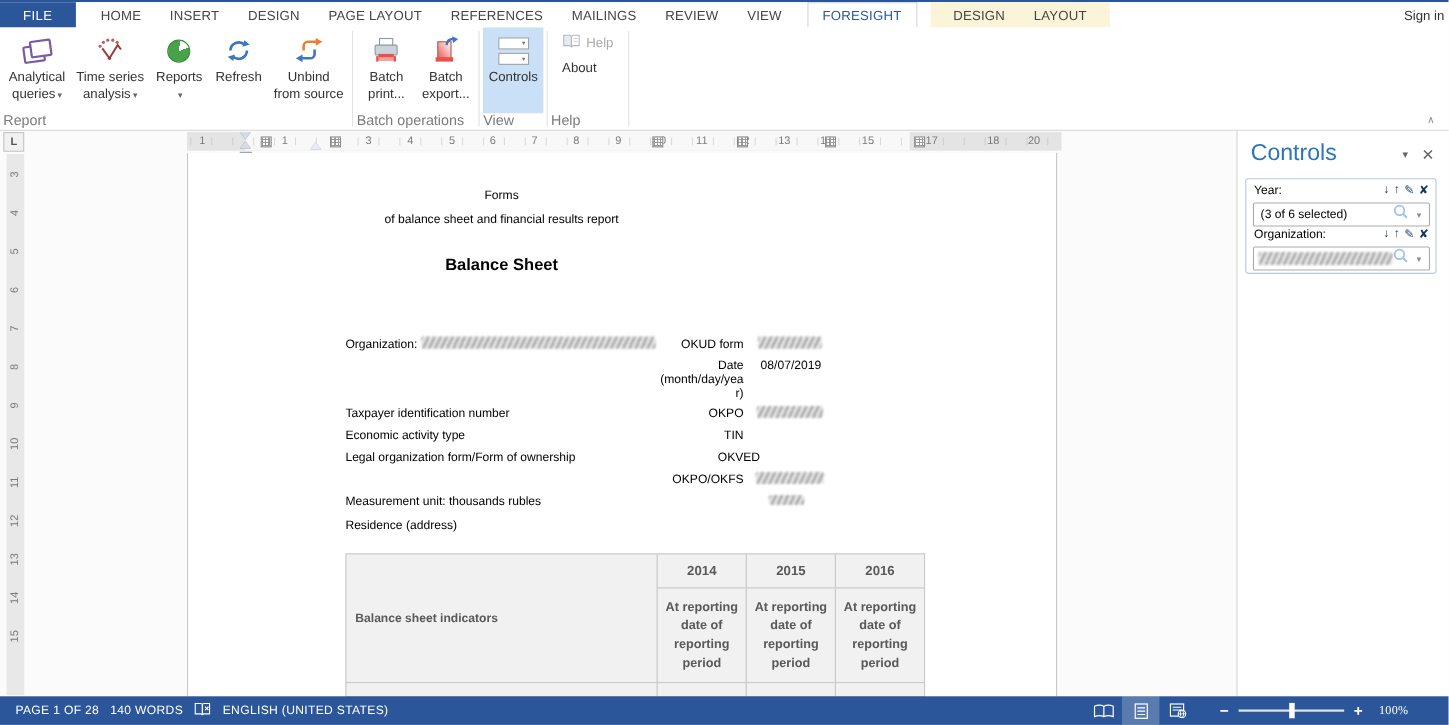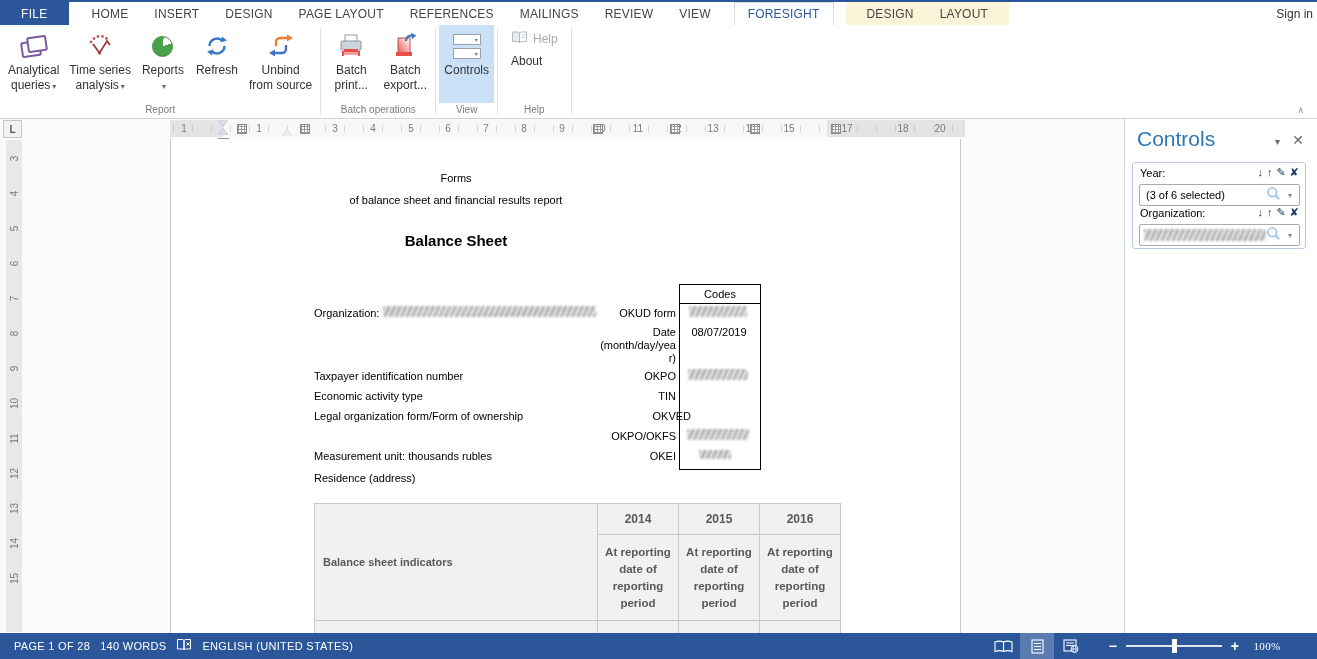--- a/index.html
+++ b/index.html
@@ -12,21 +12,21 @@
   .file-tab{background:#2b579a;color:#fff;padding:0 21px;display:flex;align-items:center;margin-right:10px;letter-spacing:.3px;}
   .tab{padding:4px 13px;display:flex;align-items:center;letter-spacing:.2px;white-space:nowrap;}
   .tab.active{color:#2b579a;background:#fff;border:1px solid #d8d8d8;border-bottom:none;margin-left:10px;}
   .ctx-group{display:flex;background:#fbf4d8;margin-left:12px;padding:0 8px;}
   .signin{margin-left:auto;padding-right:4px;display:flex;align-items:center;color:#333;}
 
   
   .ribbon{position:absolute;top:25px;left:0;right:0;height:93px;background:#fff;border-bottom:1px solid #d4d4d4;display:flex;align-items:stretch;}
   .rgroup{display:flex;flex-direction:column;padding:0 3px;}
   .rgroup-body{display:flex;flex:1;align-items:stretch;}
-  .rgroup-label{text-align:center;font-size:10px;color:#7b7b7b;height:15px;line-height:13px;}
+  .rgroup-label{font-size:13px;color:#7b7b7b;height:15px;line-height:13px;}
   .rsep{width:1px;background:#e2e2e2;margin:3px 0 3px;}
   .bigbtn{display:flex;flex-direction:column;align-items:center;justify-content:flex-start;padding:4px 5px 0;min-width:44px;cursor:default;}
   .bigbtn .icn{height:34px;display:flex;align-items:center;justify-content:center;}
   .bigbtn .lbl{font-size:12px;color:#333;text-align:center;line-height:15px;white-space:nowrap;}
   .bigbtn.hl{background:#c9e0f7;}
   .caret{font-size:8px;color:#666;margin-left:2px;}
   .helpcol{display:flex;flex-direction:column;padding:4px 6px;gap:3px;}
   .smallbtn{display:flex;align-items:center;gap:5px;font-size:12px;color:#333;height:19px;padding:0 4px;}
   .smallbtn.disabled .stxt{color:#a9a9a9;}
   .ribbon-collapse{position:absolute;right:13px;bottom:3px;font-size:9px;color:#8a8a8a;}
@@ -333,23 +333,20 @@
     <span class="vnum" style="top: 363px;">13</span>
     <span class="vnum" style="top: 398px;">14</span>
     <span class="vnum" style="top: 433px;">15</span>
   </div>
 
 <div class="page">
   <div class="doc-center" style="top:33px">Forms</div>
   <div class="doc-center" style="top:55px">of balance sheet and financial results report</div>
   <div class="doc-center" style="top:93px;font-size:15px;font-weight:bold">Balance Sheet</div>
 
-  <div class="codes-box">
-    <div class="codes-head">Codes</div>
-  </div>
   <div class="blur" style="left:518px;top:167px;width:58px"></div>
   <div class="codes-val" style="top:187px">08/07/2019</div>
   <div class="blur" style="left:517px;top:230px;width:60px"></div>
   <div class="blur" style="left:516px;top:290px;width:62px"></div>
   <div class="blur" style="left:528px;top:311px;width:32px;height:9px"></div>
 
   <div class="llabel" style="top:168px">Organization:</div>
   <div class="blur" style="left:212px;top:167px;width:213px"></div>
   <div class="rlabel" style="top: 168px; white-space: pre-line;">OKUD form</div>
   <div class="rlabel" style="top: 187px; white-space: pre-line;">Date
@@ -357,21 +354,20 @@
 r)</div>
 
   <div class="llabel" style="top:231px">Taxpayer identification number</div>
   <div class="rlabel" style="top: 231px; white-space: pre-line;">OKPO</div>
   <div class="llabel" style="top:251px">Economic activity type</div>
   <div class="rlabel" style="top: 251px; white-space: pre-line;">TIN</div>
   <div class="llabel" style="top:271px">Legal organization form/Form of ownership</div>
   <div class="rlabel" style="top: 271px; white-space: pre-line; padding-left: 15px;">OKVED</div>
   <div class="rlabel" style="top: 291px; white-space: pre-line;">OKPO/OKFS</div>
   <div class="llabel" style="top:311px">Measurement unit: thousands rubles</div>
-  <div class="rlabel" style="top: 311px; white-space: pre-line;">OKEI</div>
   <div class="llabel" style="top:333px">Residence (address)</div>
 
   <div class="btable">
     <div class="cell c-ind">Balance sheet indicators</div>
     <div class="cell c-y0">
         <div class="yr">2014</div>
       </div>
     <div class="cell c-y1">
         <div class="yr">2015</div>
       </div>

